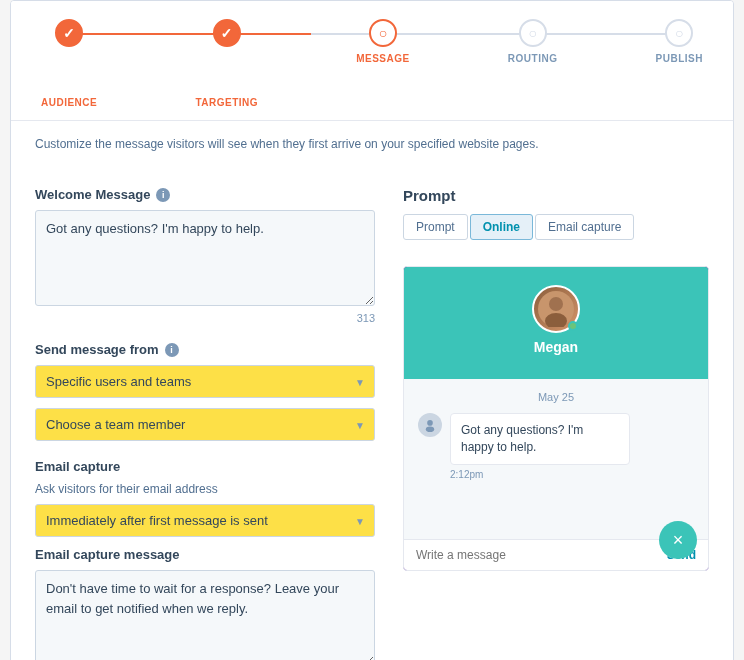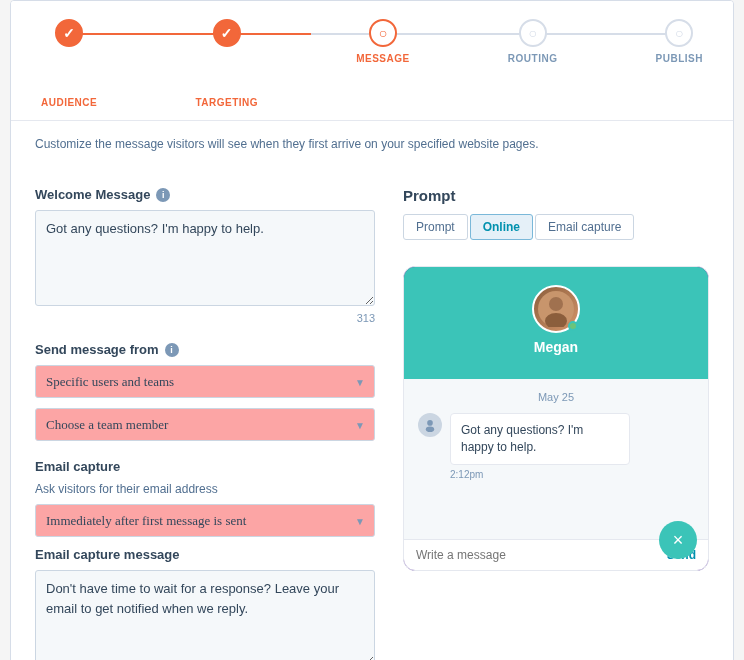--- a/index.html
+++ b/index.html
@@ -165,23 +165,23 @@
     }
     .select-wrapper select {
       width: 100%;
       appearance: none;
       -webkit-appearance: none;
       border: 1px solid #cbd6e2;
       border-radius: 3px;
       padding: 8px 32px 8px 10px;
       font-size: 13px;
       color: #33475b;
-      background: #fca5a5;
+      background: #fde047;
       cursor: pointer;
-      font-family: Liberation Serif, serif;
+      font-family: Liberation Sans, sans-serif;
     }
     .select-arrow {
       position: absolute;
       right: 10px;
       top: 50%;
       transform: translateY(-50%);
       pointer-events: none;
       color: #7c98b6;
       font-size: 10px;
     }
@@ -216,21 +216,21 @@
       background: #fff;
     }
     .preview-tab.active {
       background: #e5f0f8;
       border-color: #7ab8d9;
       color: #0091ae;
       font-weight: 600;
     }
     .chat-preview {
       border: 1px solid #e5e8ef;
-      border-radius: 12px;
+      border-radius: 4px;
       overflow: hidden;
       background: #4c1d95;
     }
     .chat-header {
       background: #3bc4b8;
       padding: 18px 16px 24px;
       text-align: center;
       position: relative;
     }
     .avatar-wrapper {

